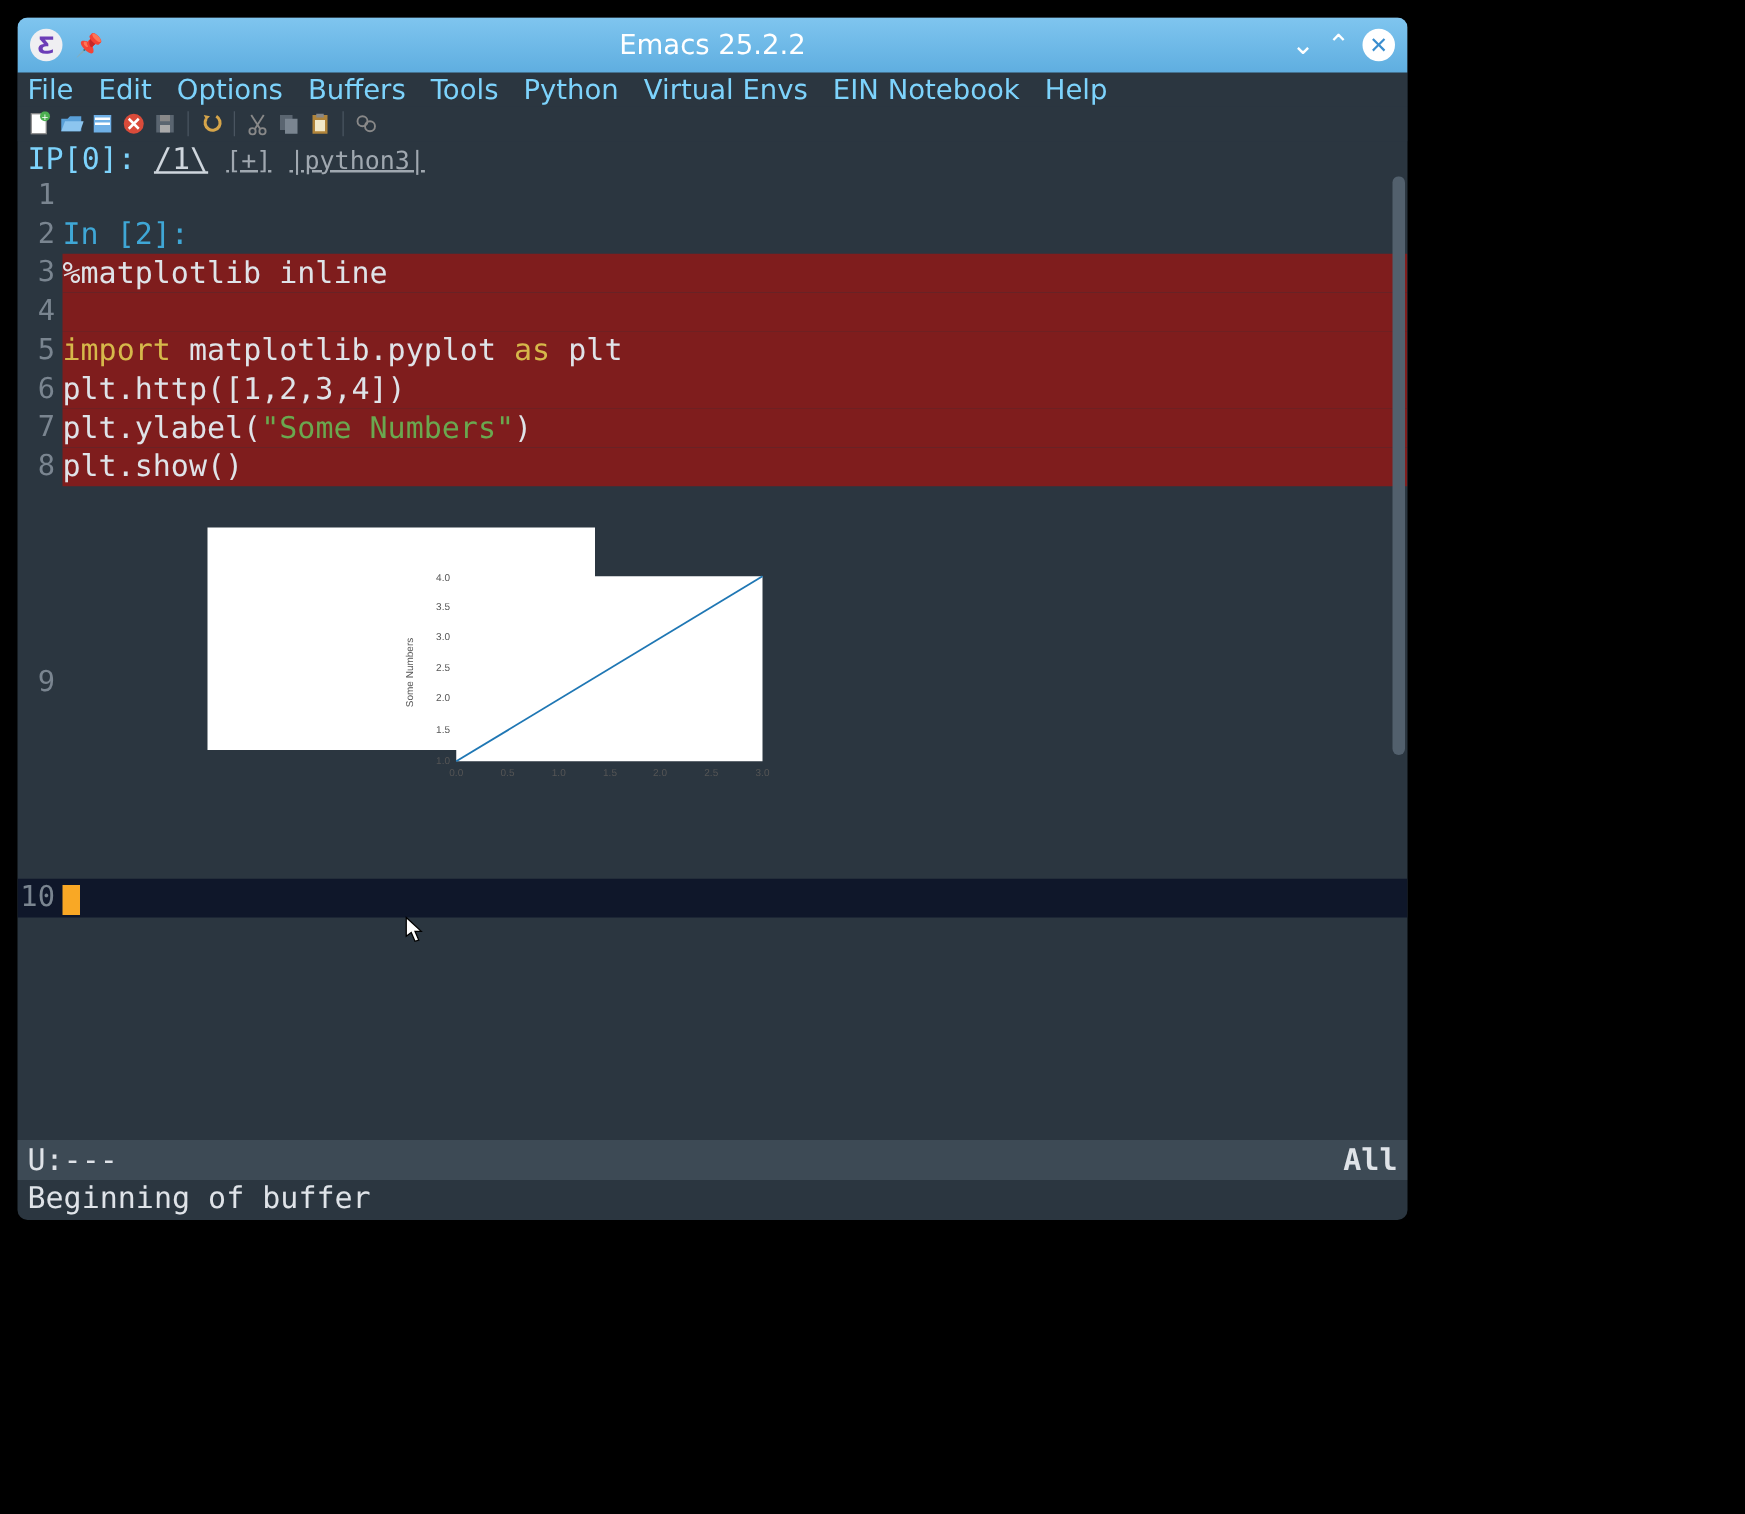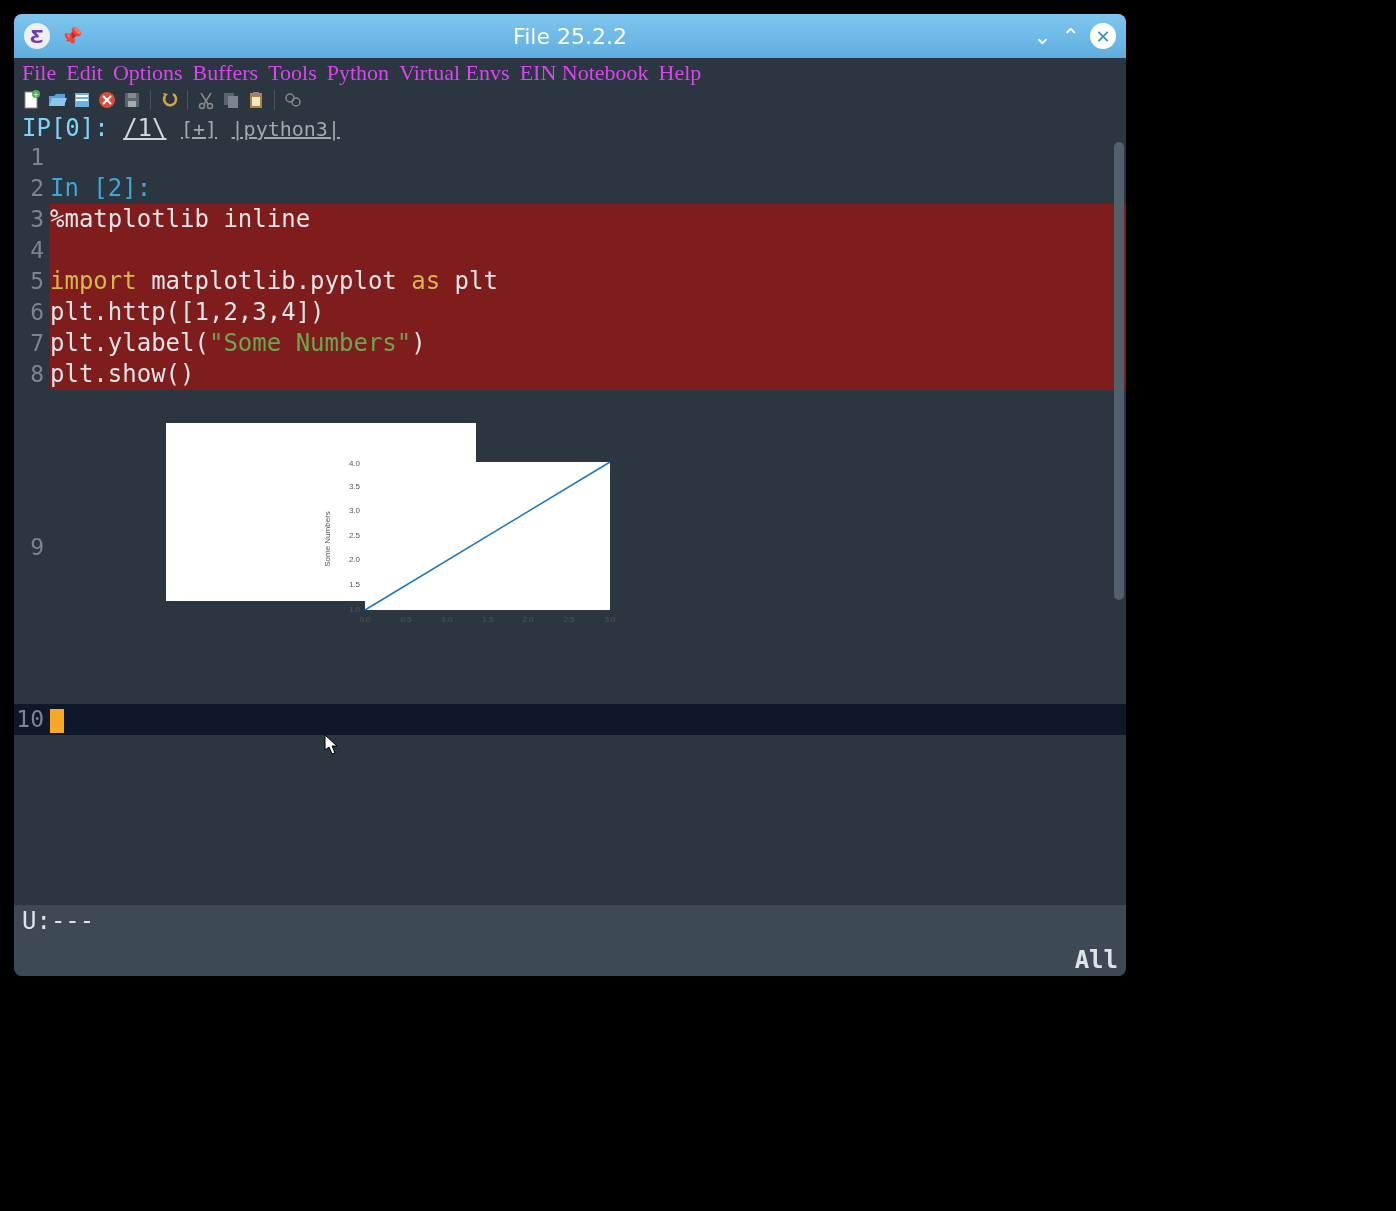--- a/index.html
+++ b/index.html
@@ -45,25 +45,24 @@
     .ctrl-min, .ctrl-max { color: #fff; font-size: 22px; }
     .ctrl-close {
       width: 26px; height: 26px; border-radius: 50%;
       background: #fff; color: #3a8ecf;
       display: flex; align-items: center; justify-content: center;
       font-size: 18px; font-weight: bold;
     }
     .menubar {
       background: #2b3640;
       display: flex;
-      gap: 10px;
+      gap: 20px;
       padding: 2px 8px 0 8px;
       font-size: 22px;
-      color: #d946ef;
-      font-family: Liberation Serif, serif;
+      color: #7dd3fc;
     }
     .menubar span { cursor: default; }
     .toolbar {
       display: flex;
       gap: 5px;
       padding: 4px 8px;
       align-items: center;
       background: #2b3640;
     }
     .tb-icon { width: 20px; height: 20px; display: inline-block; }
@@ -127,21 +126,21 @@
     .modeline {
       font-family: "DejaVu Sans Mono", monospace;
       font-size: 24px;
       background: #3d4a55;
       color: #dfe3e8;
       padding: 2px 8px;
       display: flex;
       white-space: pre;
     }
     .modeline .buf { font-weight: bold; }
-    .modeline .pos { margin-left: auto; font-weight: bold; margin-top: 39px; }
+    .modeline .pos { margin-left: auto; font-weight: bold; }
     .echo {
       font-family: "DejaVu Sans Mono", monospace;
       font-size: 24px;
       color: #dfe3e8;
       padding: 0 8px 4px 8px;
     }
     .mouse-cursor {
       position: absolute;
       left: 310px; top: 592px;
       width: 16px; height: 22px;
@@ -149,21 +148,21 @@
     }
   </style>
 </head>
 <body>
 
 <div class="window">
 
   <div class="titlebar">
     <div class="app-icon">Ƹ</div>
     <div class="pin">📌</div>
-    <div class="title">File 25.2.2</div>
+    <div class="title">Emacs 25.2.2</div>
     <div class="controls">
       <div class="ctrl-min">⌄</div>
       <div class="ctrl-max">⌃</div>
       <div class="ctrl-close">✕</div>
     </div>
   </div>
 
   <div class="menubar">
     <span>File</span>
     <span>Edit</span>
@@ -339,14 +338,15 @@
     <svg class="mouse-cursor" viewBox="0 0 16 22">
       <path d="M1 1 L1 16 L5 13 L8 20 L11 19 L8 12 L13 12 Z" fill="#fff" stroke="#000" stroke-width="1"></path>
     </svg>
   </div>
 
   <div class="modeline">
     <span>U:---  </span>
     <span class="pos">All</span>
   </div>
 
+  <div class="echo">Beginning of buffer</div>
 
 </div>
 
 </body></html>

